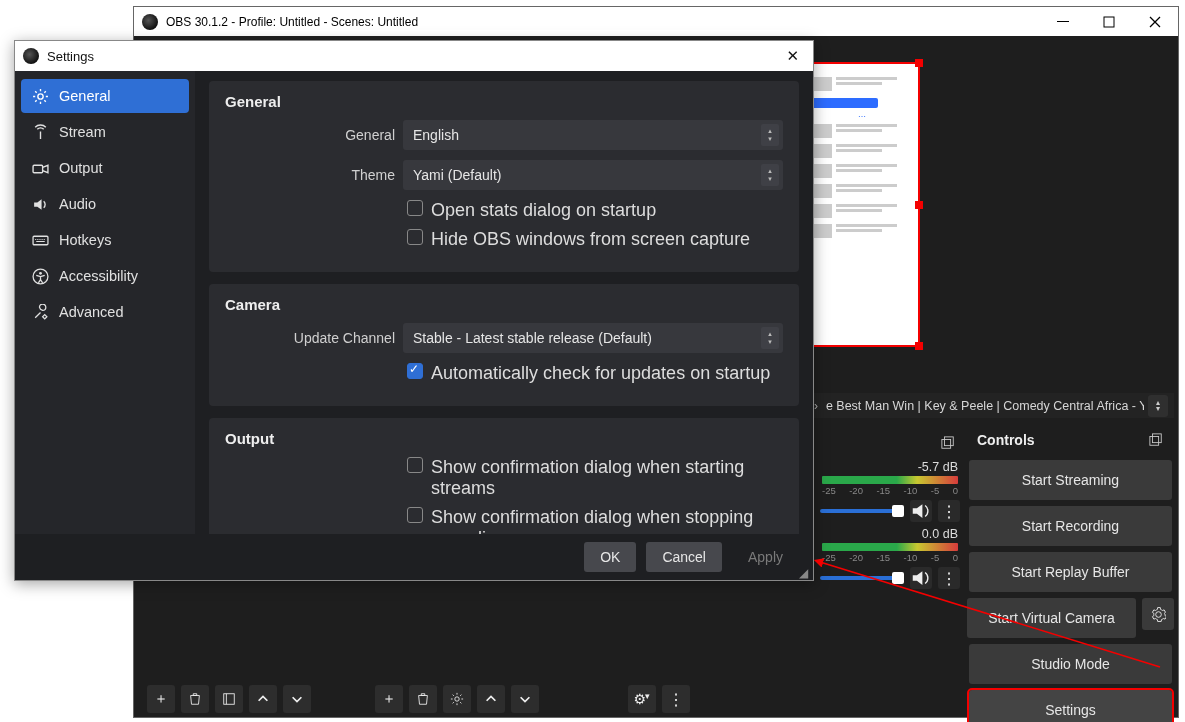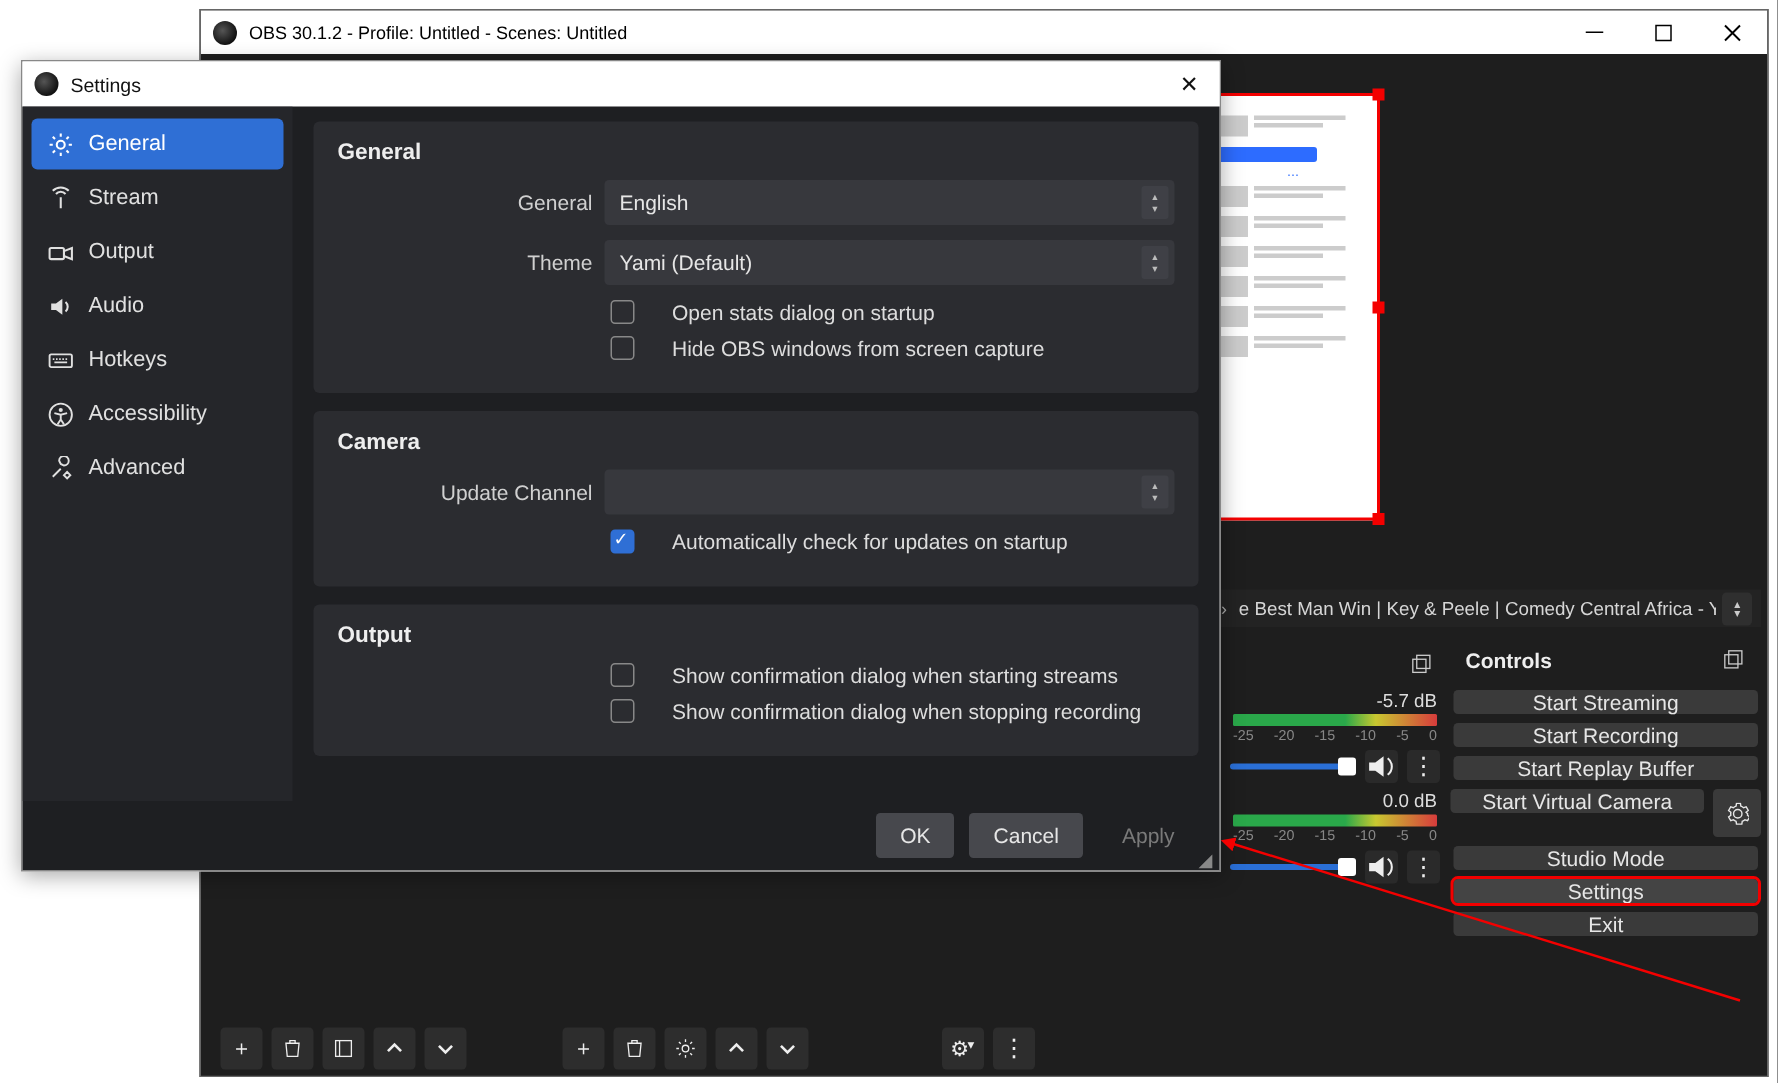--- a/index.html
+++ b/index.html
@@ -45,21 +45,21 @@
   .ticks { display:flex; justify-content:space-between; padding:0 6px; font-size:9.5px; color:#888; }
   .meter-foot { display:flex; align-items:center; gap:6px; padding:4px 4px 0; }
   .vol-slider { flex:1; height:4px; background:#2a6fd6; border-radius:2px; position:relative; }
   .vol-slider .knob{position:absolute; right:0; top:-4px; width:12px;height:12px; background:#fff; border-radius:2px;}
   .sq-btn { width:22px;height:22px; background:#2a2a2a; border-radius:3px; display:flex; align-items:center; justify-content:center; color:#eee; }
   .dots-btn { width:22px;height:22px; background:#2a2a2a; border-radius:3px; display:flex; align-items:center;justify-content:center; color:#eee; font-size:16px; }
 
   
   .controls-panel { position:absolute; left:833px; top:392px; width:207px; display:flex; flex-direction:column; gap:6px; }
   .controls-panel .panel-hdr { padding:4px 10px 6px; }
-  .ctrl-btn { background:#3a3a3a; color:#e6e6e6; height:16px; border-radius:3px; display:flex; align-items:center; justify-content:center; font-size:14px; margin:0 2px; cursor:pointer; }
+  .ctrl-btn { background:#3a3a3a; color:#e6e6e6; height:40px; border-radius:3px; display:flex; align-items:center; justify-content:center; font-size:14px; margin:0 2px; cursor:pointer; }
   .ctrl-row { display:flex; gap:6px; margin:0 0; }
   .ctrl-row .ctrl-btn { flex:1; margin:0; }
   .gear-square { width:32px; height:32px; background:#3a3a3a; border-radius:3px; display:flex; align-items:center; justify-content:center; color:#e6e6e6;}
   .ctrl-btn.highlight { outline: 2px solid #f40000; outline-offset:0px; background:#444; }
 
   
   .bottom-bar { position:absolute; left:13px; bottom:4px; display:flex; gap:12px; }
   .btn-group { display:flex; gap:6px; background:transparent; }
   .btn-group .sq-btn, .btn-group .dots-btn { width:28px; height:28px; background:#2d2d2d; }
   .bottom-bar2 { position:absolute; left:494px; bottom:4px; display:flex; gap:6px; }
@@ -79,21 +79,21 @@
 
   .settings-main { flex:1; padding:10px 14px 0; overflow:auto; position:relative; }
   .section { background:#2b2c30; border-radius:4px; padding:12px 16px 14px; margin-bottom:12px; }
   .section h3 { font-size:15px; font-weight:700; color:#eee; margin-bottom:10px; }
   .form-row { display:flex; align-items:center; gap:8px; margin-bottom:10px; }
   .form-row label { width:170px; text-align:right; color:#d0d0d0; font-size:14px; }
   .select { flex:1; background:#37383d; border-radius:3px; height:30px; display:flex; align-items:center; padding:0 10px; color:#e6e6e6; position:relative; font-size:14px; }
   .select .sp { position:absolute; right:4px; top:4px; bottom:4px; width:18px; background:#3f4046; border-radius:2px; display:flex; flex-direction:column; align-items:center; justify-content:center; }
   .select .sp::before{content:"▴"; font-size:7px; color:#bbb;}
   .select .sp::after{content:"▾"; font-size:7px; color:#bbb;}
-  .chk-row { display:flex; align-items:flex-end; gap:25px; padding-left:182px; margin-bottom:8px; font-size:14px; color:#ddd; }
+  .chk-row { display:flex; align-items:flex-start; gap:8px; padding-left:182px; margin-bottom:8px; font-size:18px; color:#ddd; }
   .chk { width:16px;height:16px; border:1.5px solid #888; border-radius:3px; background:#2b2c30; position:relative; flex-shrink:0; }
   .chk.checked { background:#2f6fd5; border-color:#2f6fd5; }
   .chk.checked::after { content:"✓"; position:absolute; left:1px; top:-2px; font-size:12px; color:#fff; }
 
   .settings-footer { height:46px; background:#1e1f22; display:flex; align-items:center; justify-content:flex-end; gap:10px; padding:0 14px; }
   .dlg-btn { height:30px; padding:0 16px; border-radius:3px; display:flex; align-items:center; color:#e6e6e6; font-size:14px; background:#47484d; cursor:pointer; }
   .dlg-btn.disabled { background:transparent; color:#7a7a7a; }
   .resize-grip { position:absolute; right:2px; bottom:2px; width:12px; height:12px; color:#888; font-size:12px;}
 
   
@@ -435,20 +435,21 @@
             <div class="chk"></div>
             <span>Hide OBS windows from screen capture</span>
           </div>
       </div>
 
       <div class="section">
         <h3>Camera</h3>
         <div class="form-row">
           <label>Update Channel</label>
           <div class="select">
+              <span>Stable - Latest stable release (Default)</span>
               <div class="sp"></div>
             </div>
         </div>
         <div class="chk-row">
             <div class="chk checked"></div>
             <span>Automatically check for updates on startup</span>
           </div>
       </div>
 
       <div class="section">

